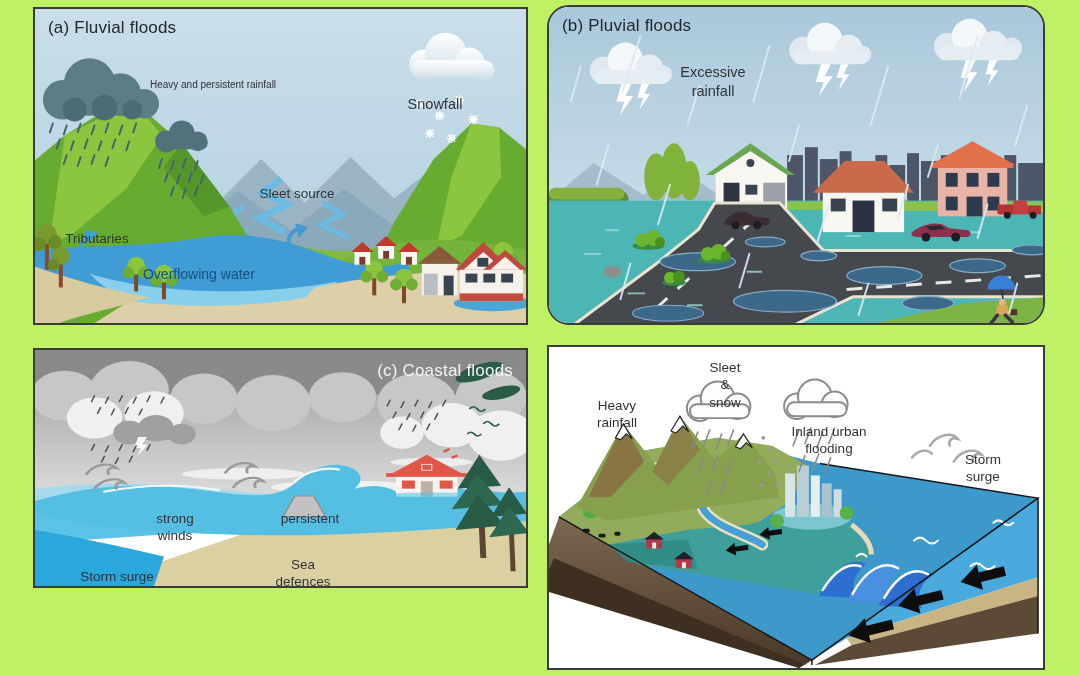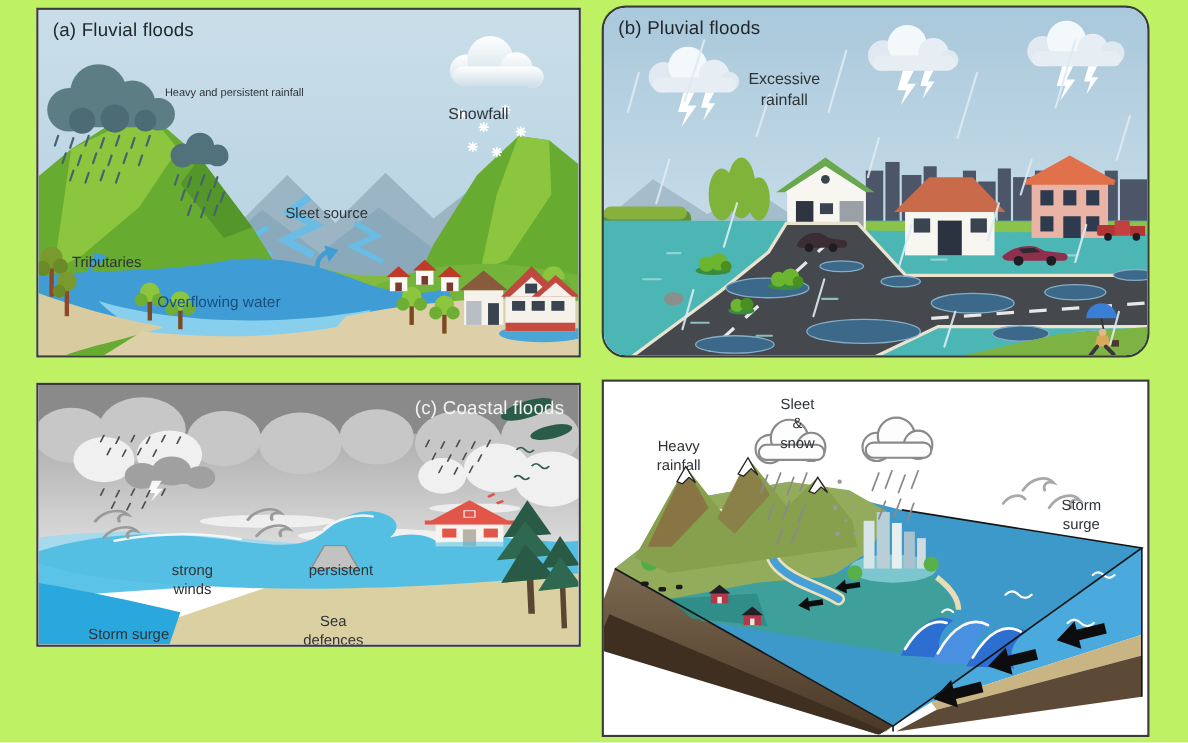--- a/index.html
+++ b/index.html
@@ -723,16 +723,17 @@
         </g>
       </g>
       <g stroke="#a8a8a8" stroke-width="2.5" fill="none" stroke-linecap="round">
         <path d="M384,100 C392,88 406,86 412,93 C406,91 402,95 404,100"></path>
         <path d="M408,116 C416,104 430,102 436,109 C430,107 426,111 428,116"></path>
         <path d="M366,112 C372,104 382,103 386,108"></path>
       </g>
     </svg>
     <div class="lbl ctr" style="left:68px;top:38px;width:54px;margin-top:12px;">Heavy rainfall</div>
     <div class="lbl ctr" style="left:176px;top:12px;width:42px;">Sleet &amp; snow</div>
+    <div class="lbl ctr" style="left:280px;top:76px;width:86px;">Inland urban flooding</div>
     <div class="lbl ctr" style="left:434px;top:104px;width:44px;">Storm surge</div>
   </div>
 
 </div>
 
 </body></html>

